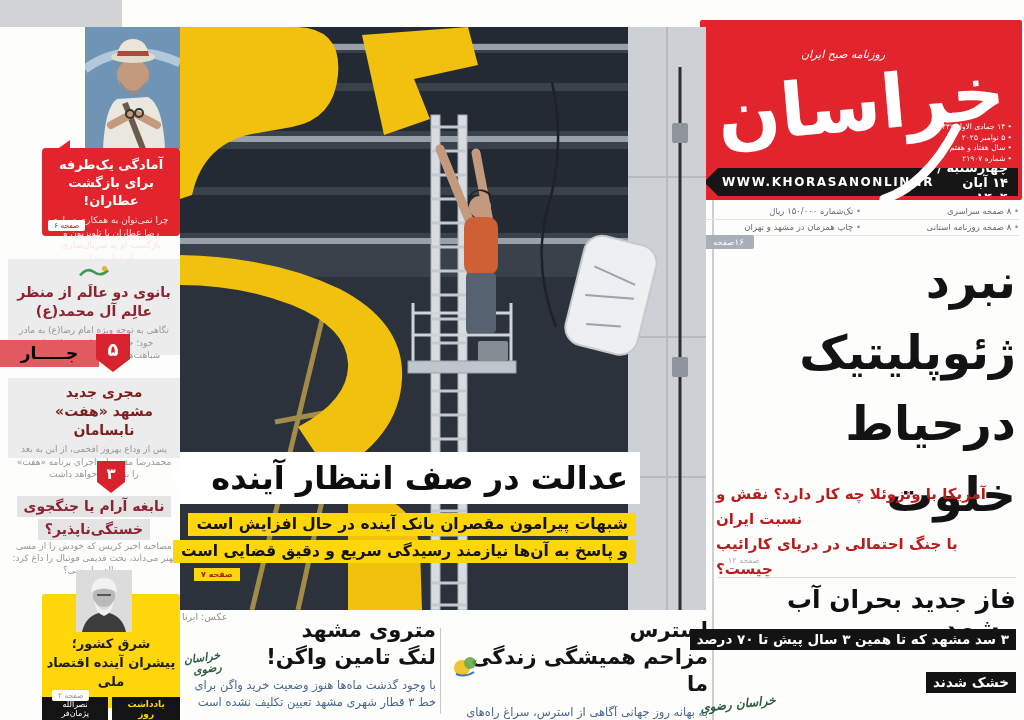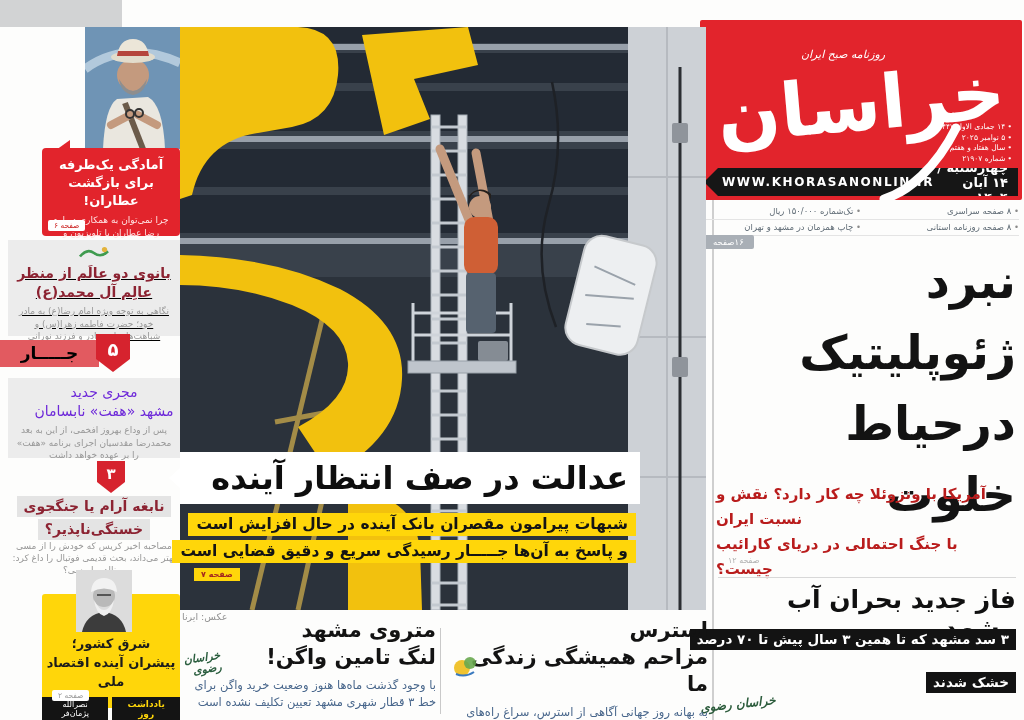--- a/index.html
+++ b/index.html
@@ -42,23 +42,23 @@
 
   
   #attaran-photo{left:85px;top:27px;width:95px;height:122px;}
   #attaran-box{left:42px;top:148px;width:138px;height:88px;background:#e2242c;border-radius:4px;box-sizing:border-box;padding:8px 6px 5px;text-align:center;}
   #attaran-box .tail{position:absolute;top:-8px;left:14px;width:0;height:0;border-left:14px solid transparent;border-bottom:10px solid #e2242c;}
   #attaran-box .t{color:#fff;font-weight:bold;font-size:13px;line-height:18px;}
   #attaran-box .b{color:#ffe3e3;font-size:9px;line-height:12.5px;margin-top:4px;}
   #attaran-page{position:absolute;left:6px;bottom:5px;background:#fff;color:#c22;font-size:7.5px;padding:1px 6px;border-radius:2px;}
 
   .gray-box{background:#ececec;text-align:center;box-sizing:border-box;padding-top:5px;}
-  #lady-box{left:8px;top:240px;width:172px;height:96px;text-decoration:underline;}
+  #lady-box{left:8px;top:259px;width:172px;height:96px;}
   .side-title-maroon{color:#8c2332;font-weight:bold;font-size:14px;line-height:19px;}
-  .side-title-navy{color:#6d28d9;font-weight:normal;font-size:14px;line-height:19px;padding-left:20px;}
+  .side-title-navy{color:#7f1d1d;font-weight:bold;font-size:14px;line-height:19px;padding-left:20px;}
   .side-body{color:#979797;font-size:9px;line-height:12.5px;width:156px;margin:3px auto 0;}
 
   #ribbon{left:0;top:340px;width:99px;height:27px;background:#e25a60;color:#000000;font-size:17px;font-weight:bold;line-height:27px;text-align:center;}
   .pin-badge{background:#d6232e;color:#fff;font-weight:bold;text-align:center;clip-path:polygon(0 0,100% 0,100% 66%,50% 100%,0 66%);}
   #ribbon-badge{left:96px;top:334px;width:34px;height:38px;font-size:18px;line-height:32px;}
   #haft-box{left:8px;top:378px;width:172px;height:80px;}
   #ronaldo-badge{left:97px;top:461px;width:28px;height:32px;font-size:15px;line-height:27px;}
   #ronaldo-title{left:8px;top:494px;width:172px;text-align:center;}
   #ronaldo-title span{display:inline-block;background:#e4e4e4;color:#8c2332;font-weight:bold;font-size:14px;line-height:19px;padding:1px 7px;margin-top:2px;}
   #ronaldo-body{left:8px;top:540px;width:172px;text-align:center;color:#979797;font-size:9px;line-height:12px;}
@@ -283,21 +283,21 @@
       <circle cx="300" cy="180" r="11" fill="#c49a7e"></circle>
       <path d="M289,176 A11 11 0 0 1 311,174 L311,167 A14 14 0 0 0 289,169 Z" fill="#241f1b"></path>
       <rect x="284" y="190" width="34" height="58" rx="10" fill="#cf5f35"></rect>
       <rect x="286" y="246" width="30" height="60" rx="4" fill="#56626f"></rect>
     </svg>
 
     <div id="headline-arrow"></div>
     <div id="headline-box" dir="rtl">عدالت در صف انتظار آینده</div>
     <div id="photo-sub" dir="rtl">
       <span class="hl">شبهات پیرامون مقصران بانک آینده در حال افزایش است</span>
-      <span class="hl">و پاسخ به آن‌ها جـــــار رسیدگی سریع و دقیق قضایی است</span>
+      <span class="hl">و پاسخ به آن‌ها نیازمند رسیدگی سریع و دقیق قضایی است</span>
     </div>
     <span id="photo-page" dir="rtl">صفحه ۷</span>
   </div>
   <div class="abs" id="photo-credit" dir="rtl">عکس: ایرنا</div>
 
   <div class="abs" id="bot-divider"></div>
 
   <div class="abs article" id="metro">
     <div class="art-title" dir="rtl">
       <div>متروی مشهد</div>

